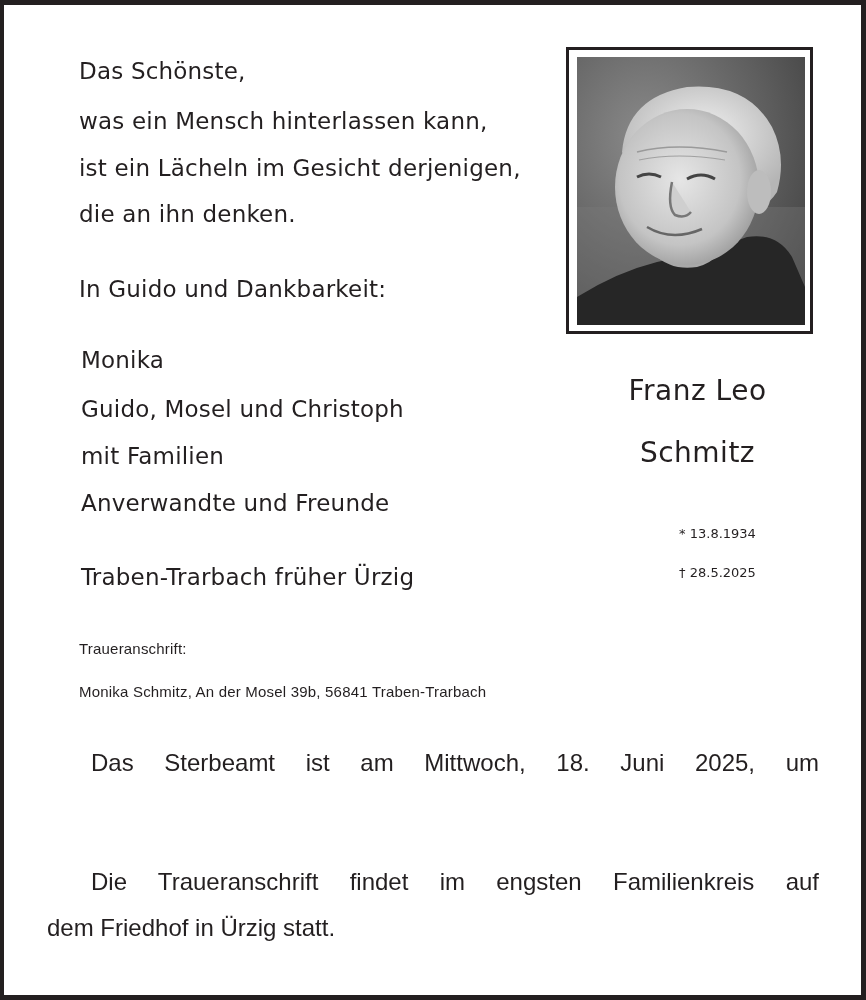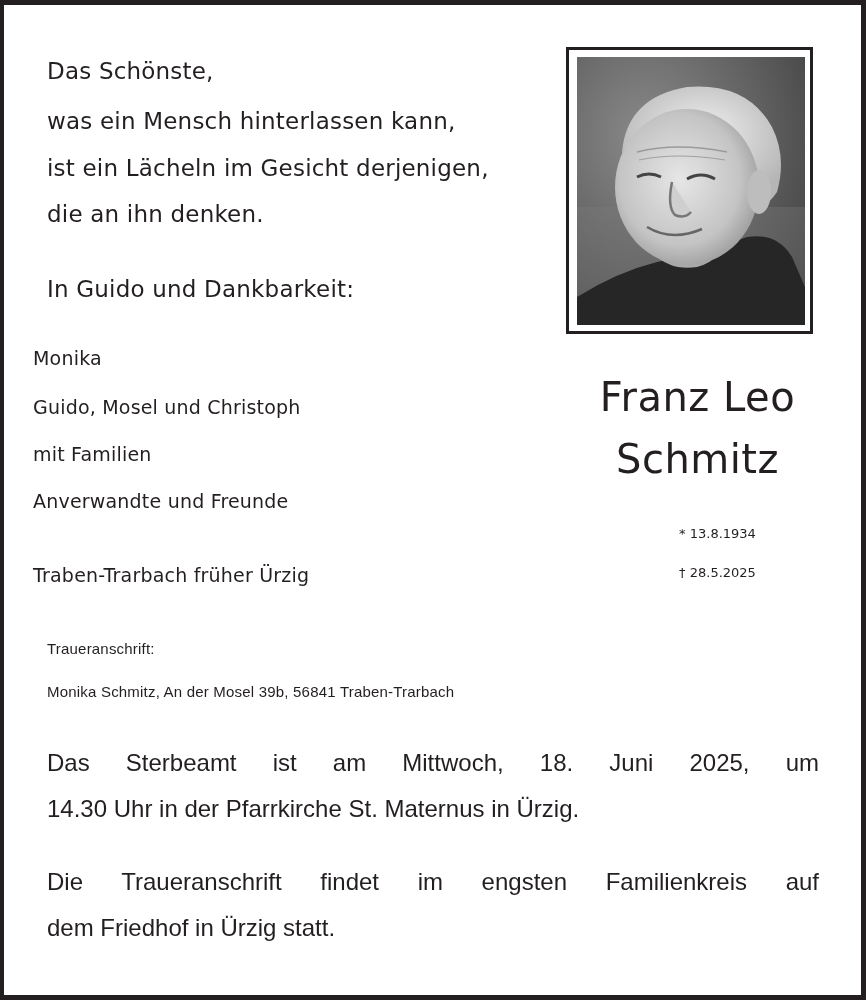--- a/index.html
+++ b/index.html
@@ -1,35 +1,35 @@
 <!DOCTYPE html>
 <html><head>
 <meta charset="utf-8">
 <style>
   html, body { margin:0; padding:0; background:#ffffff; }
   body { width:866px; height:1000px; position:relative; overflow:hidden;
          font-family:"DejaVu Sans", sans-serif; color:#231f20; }
   .frame { position:absolute; left:0; top:0; width:866px; height:1000px;
            box-sizing:border-box; border-top:5px solid #231f20; border-left:4px solid #231f20;
            border-right:5px solid #231f20; border-bottom:5px solid #231f20; background:#fff; }
-  .t { position:absolute; white-space:nowrap; letter-spacing:0.2px; }
+  .t { position:absolute; white-space:nowrap; letter-spacing:0.2px;margin-left:32px; }
   .poem { left:47px; font-size:23px; }
-  .names { left:33px; font-size:19px; }
+  .names { left:49px; font-size:23px; }
   .photo-frame { position:absolute; left:566px; top:47px; width:247px; height:287px;
                  box-sizing:border-box; border:3px solid #231f20; background:#fff; }
   .photo { position:absolute; left:577px; top:57px; width:228px; height:268px; overflow:hidden;
            background:#6b6b6b; }
   .deceased { position:absolute; left:560px; width:275px; text-align:center;
-              font-size:40px; letter-spacing:0.5px; }
+              font-size:28px; letter-spacing:0.5px; }
   .dates { position:absolute; left:560px; width:275px; text-align:center; font-size:13px; }
   .small { left:47px; font-size:15px; font-family:"Liberation Sans Narrow","Liberation Sans", sans-serif; }
   .para { position:absolute; left:47px; width:772px; font-size:24px; line-height:46px;
           font-family:"Liberation Sans", sans-serif; text-align:justify; text-align-last:justify; }
   .line { display:block; }
-  .line.justify { text-align:justify; text-align-last:justify; }
+  .line.justify { text-align:justify; text-align-last:justify;margin-left:44px; }
   .line.left { text-align:left; text-align-last:left; }
 </style>
 </head>
 <body>
 
 <div class="frame"></div>
 
 <div class="t poem" style="top:58px;">Das Schönste,</div>
 <div class="t poem" style="top:108px;">was ein Mensch hinterlassen kann,</div>
 <div class="t poem" style="top:155px;">ist ein Lächeln im Gesicht derjenigen,</div>
@@ -92,19 +92,18 @@
 <div class="deceased" style="top:436px;">Schmitz</div>
 
 <div class="dates" style="top:526px; left:580px;">* 13.8.1934</div>
 <div class="dates" style="top:565px; left:580px;">† 28.5.2025</div>
 
 <div class="t small" style="top:640px;">Traueranschrift:</div>
 <div class="t small" style="top:683px;">Monika Schmitz, An der Mosel 39b, 56841 Traben-Trarbach</div>
 
 <div class="para" style="top:740px;">
   <span class="line justify">Das Sterbeamt ist am Mittwoch, 18. Juni 2025, um</span>
-  <span class="line left">14.30 Uhr in der Pfarrkirche St. Maternus in Ürzig.</span>
 </div>
 
 <div class="para" style="top:859px;">
   <span class="line justify">Die Traueranschrift findet im engsten Familienkreis auf</span>
   <span class="line left">dem Friedhof in Ürzig statt.</span>
 </div>
 
 </body></html>

